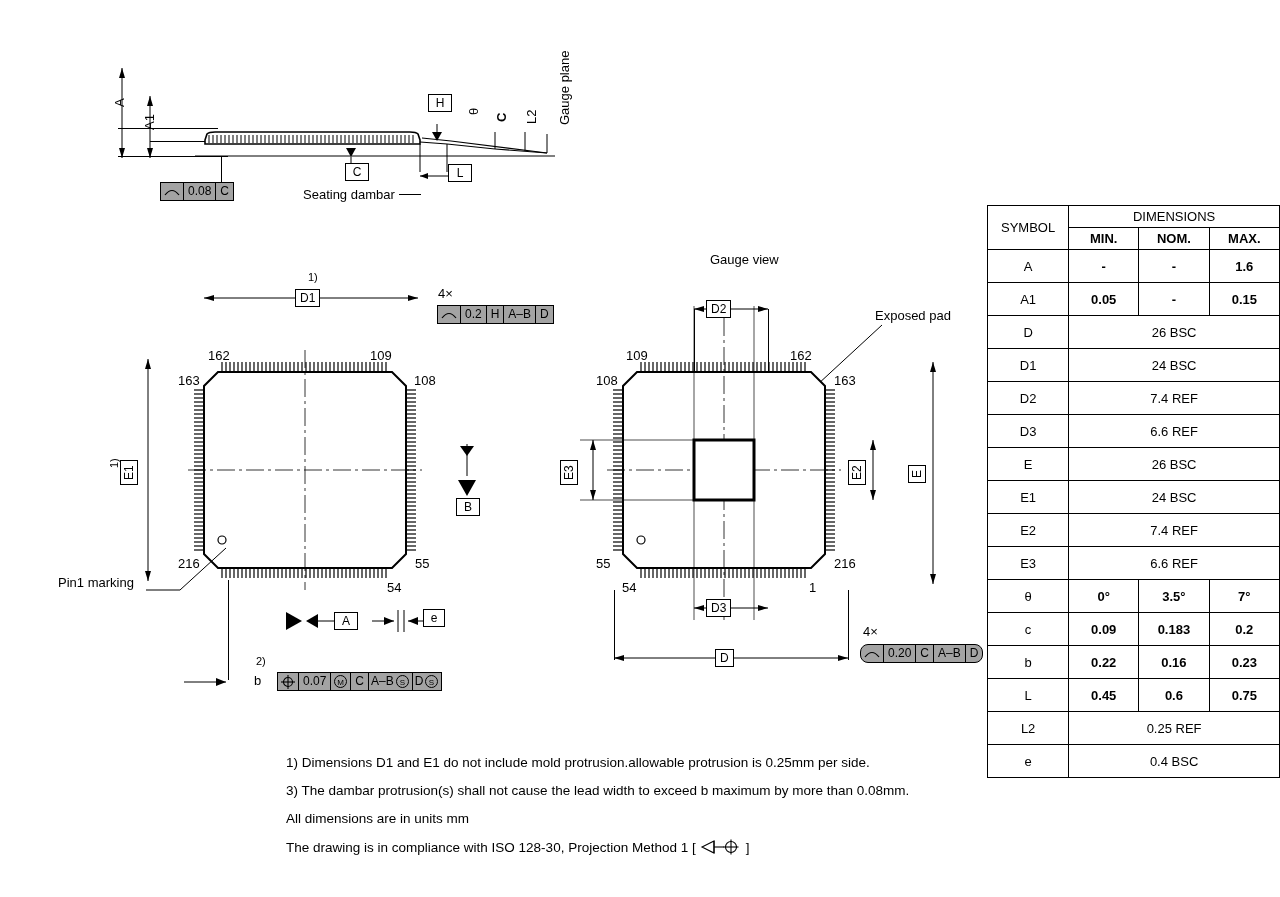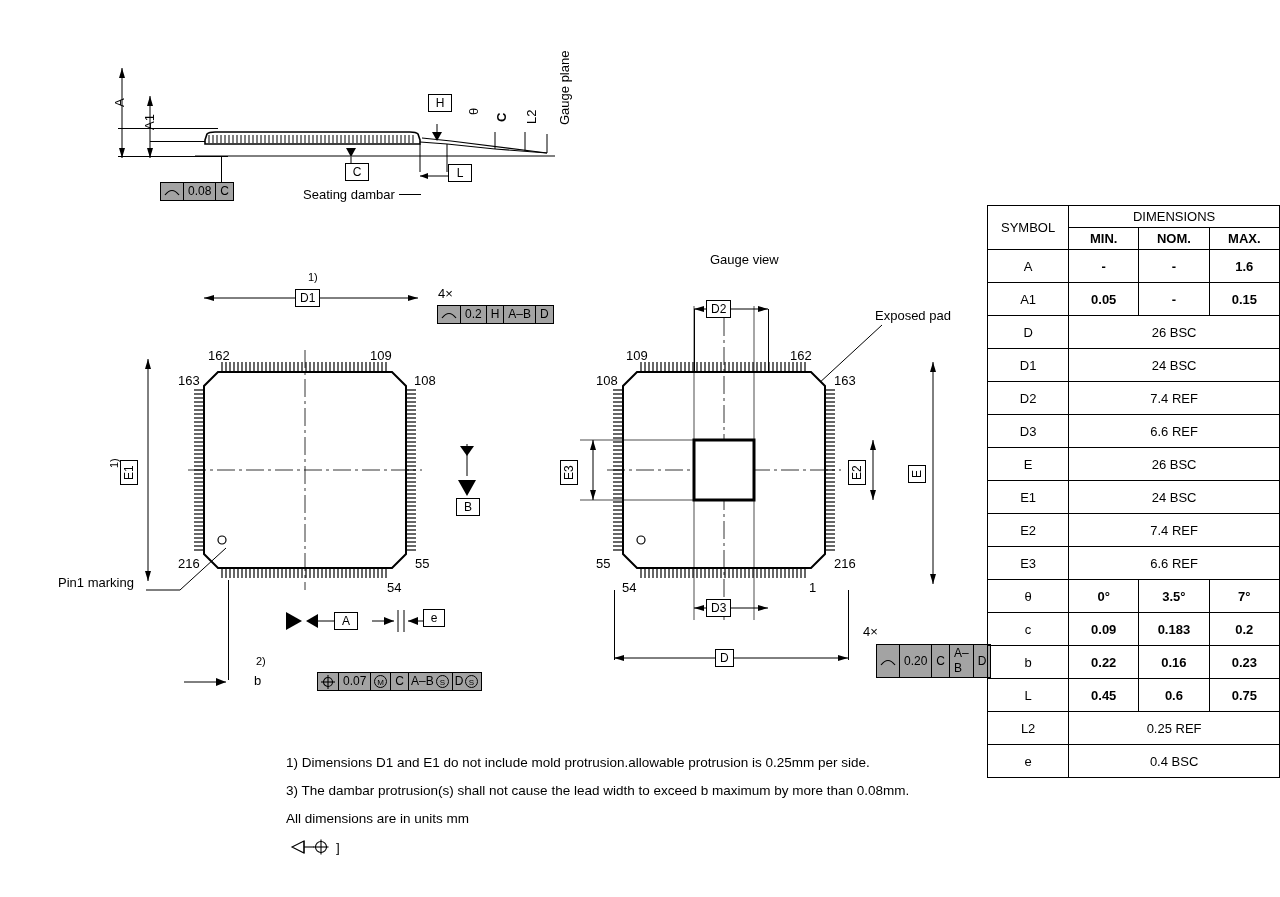--- a/index.html
+++ b/index.html
@@ -452,21 +452,21 @@
   <div class="abs lbl-sm" style="left:256px;top:405px;">2)</div>
   <div class="thin" style="left:228px;top:330px;width:1px;height:100px;"></div>
   <div class="abs" style="left:180px;top:422px;">
     <svg width="70" height="20">
       <line x1="4" y1="10" x2="46" y2="10" stroke="#000" stroke-width="1"></line>
       <polygon points="46,10 36,6 36,14" fill="#000"></polygon>
     </svg>
   </div>
   <div class="abs lbl" style="left:254px;top:423px;">b</div>
 
-  <div class="abs fcf" style="left:277px;top:422px;margin-left:40px;">
+  <div class="abs fcf" style="left:277px;top:422px;">
     <div style="padding:1px 3px;">
       <svg width="14" height="14">
           <circle cx="7" cy="7" r="4.5" fill="none" stroke="#000" stroke-width="1.1"></circle>
           <line x1="7" y1="0" x2="7" y2="14" stroke="#000" stroke-width="1.1"></line>
           <line x1="0" y1="7" x2="14" y2="7" stroke="#000" stroke-width="1.1"></line>
         </svg>
     </div>
     <div>0.07</div>
     <div style="padding:1px 2px;">
       <svg width="15" height="13">
@@ -758,21 +758,21 @@
       <line x1="4" y1="8" x2="238" y2="8" stroke="#000" stroke-width="1"></line>
       <polygon points="4,8 14,5 14,11" fill="#000"></polygon>
       <polygon points="238,8 228,5 228,11" fill="#000"></polygon>
     </svg>
   </div>
   <div class="abs box" style="left:155px;top:404px;">D</div>
   <div class="thin" style="left:54px;top:345px;width:1px;height:70px;"></div>
   <div class="thin" style="left:288px;top:345px;width:1px;height:70px;"></div>
 
   <div class="abs lbl" style="left:303px;top:379px;">4×</div>
-  <div class="abs fcf" style="left:316px;top:399px;">
+  <div class="abs fcf" style="left:300px;top:399px;border-radius:8px;">
     <div style="padding:1px 3px;">
       <svg width="16" height="11">
           <path d="M1,9 Q8,0 15,9" fill="none" stroke="#000" stroke-width="1.2"></path>
         </svg>
     </div>
     <div>0.20</div>
     <div>C</div>
     <div>A–B</div>
     <div>D</div>
   </div>
@@ -867,20 +867,21 @@
         <td class="sym">e</td>
         <td colspan="3" class="wide">0.4 BSC</td>
       </tr>
     </tbody>
 </table>
 
 <div class="note" style="left:286px;top:755px;">1) Dimensions D1 and E1 do not include mold protrusion.allowable protrusion is 0.25mm per side.</div>
 <div class="note" style="left:286px;top:783px;">3) The dambar protrusion(s) shall not cause the lead width to exceed b maximum by more than 0.08mm.</div>
 <div class="note" style="left:286px;top:811px;">All dimensions are in units mm</div>
 <div class="note" style="left:286px;top:838px;display:flex;align-items:center;">
+  <span>The drawing is in compliance with ISO 128-30, Projection Method 1 [</span>
   <span style="display:inline-flex;align-items:center;margin:0 2px;">
     <svg width="46" height="18">
       <path d="M16,3 L4,9 L16,15 Z" fill="none" stroke="#000" stroke-width="1.1"></path>
       <line x1="16" y1="3" x2="16" y2="15" stroke="#000" stroke-width="1.1"></line>
       <line x1="16" y1="9" x2="26" y2="9" stroke="#000" stroke-width="1.1"></line>
       <circle cx="33" cy="9" r="5.5" fill="none" stroke="#000" stroke-width="1.1"></circle>
       <line x1="33" y1="1.5" x2="33" y2="16.5" stroke="#000" stroke-width="1.1"></line>
       <line x1="25.5" y1="9" x2="40.5" y2="9" stroke="#000" stroke-width="1.1"></line>
     </svg>
   </span>

